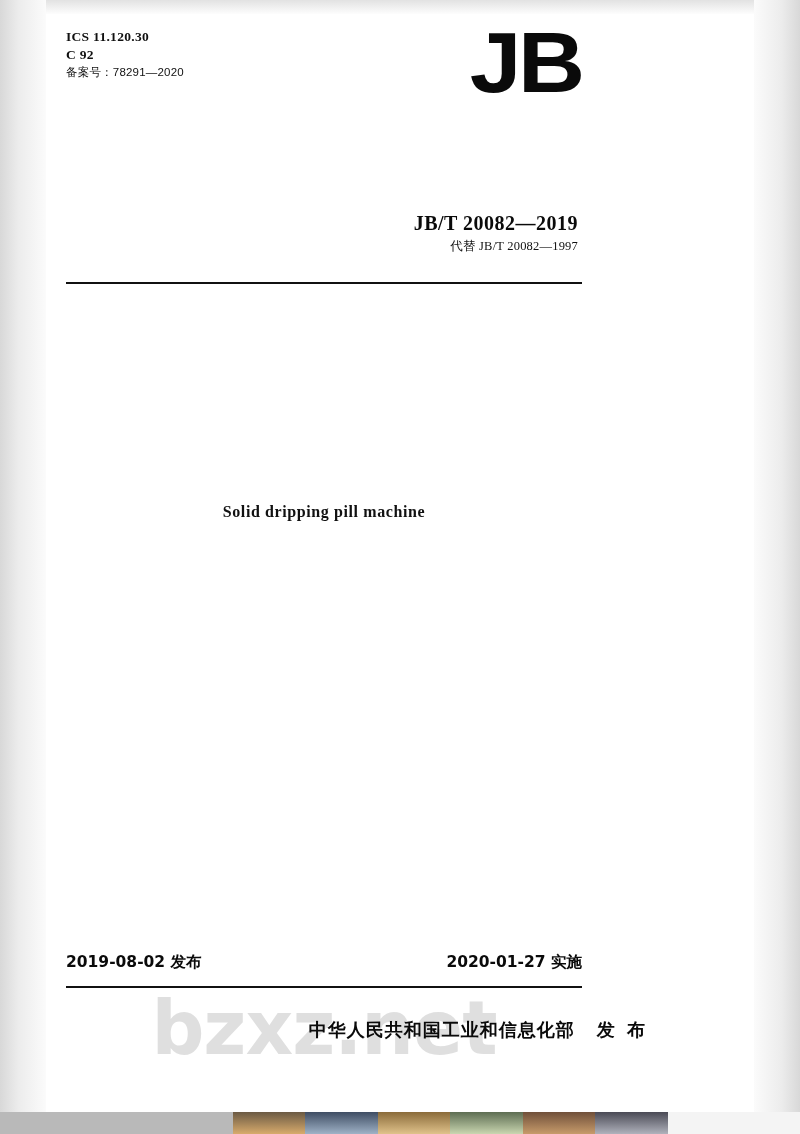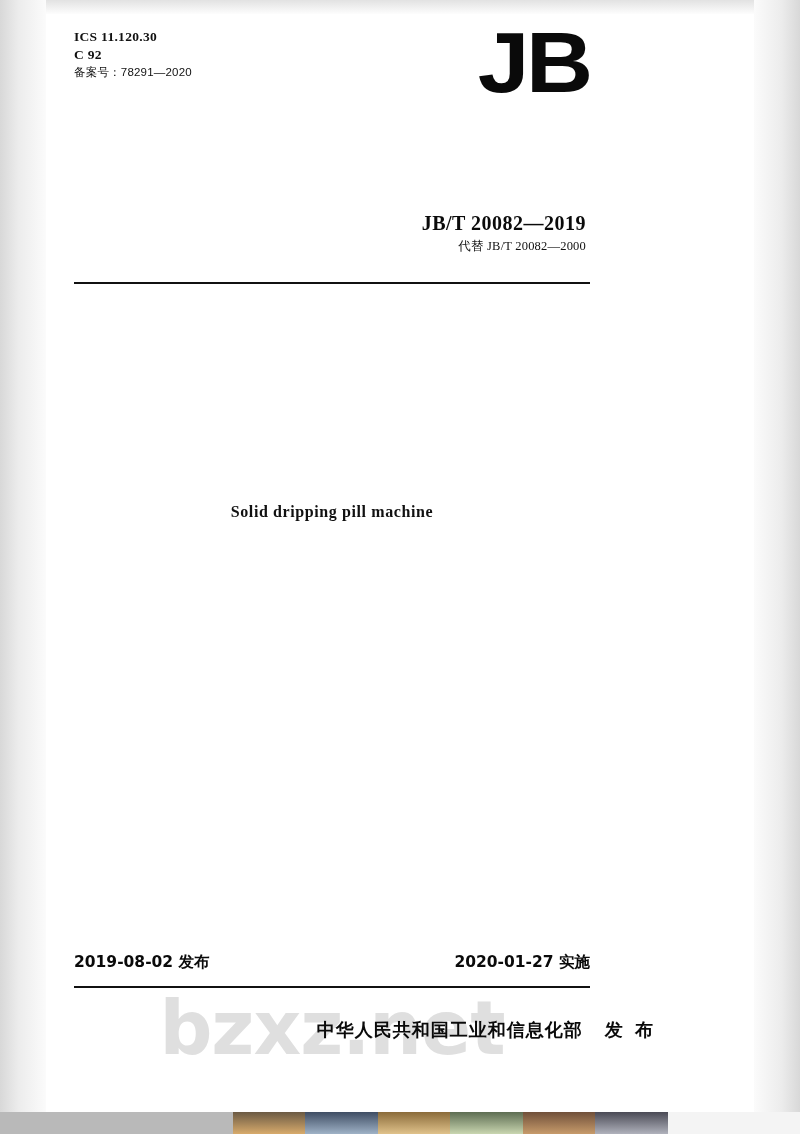--- a/index.html
+++ b/index.html
@@ -32,21 +32,21 @@
   }
   .page-edge-top {
     position: absolute;
     left: 0; right: 0; top: 0;
     height: 14px;
     background: linear-gradient(to bottom, #e2e2e2 0%, #fdfdfd 100%);
   }
 
   .content {
     position: absolute;
-    left: 8px; top: 0;
+    left: 0; top: 0;
     width: 648px;
     height: 1134px;
     text-decoration: underline;
   }
 
   
   .ics-block {
     position: absolute;
     left: 66px;
     top: 28px;
@@ -245,21 +245,21 @@
       <div class="ics-line1">ICS  11.120.30</div>
       <div class="ics-line2">C 92</div>
       <div class="ics-line3">备案号：78291—2020</div>
     </div>
 
     <div class="jb-logo">JB</div>
 
 
     <div class="std-code">
       <div class="std-code-main">JB/T  20082—2019</div>
-      <div class="std-code-sub">代替 JB/T 20082—2000</div>
+      <div class="std-code-sub">代替 JB/T 20082—1997</div>
     </div>
 
     <div class="rule-top"></div>
 
     <div class="doc-title-en">Solid dripping pill machine</div>
 
     <div class="footer-dates">
       <div>2019-08-02 发布</div>
       <div>2020-01-27 实施</div>
     </div>

